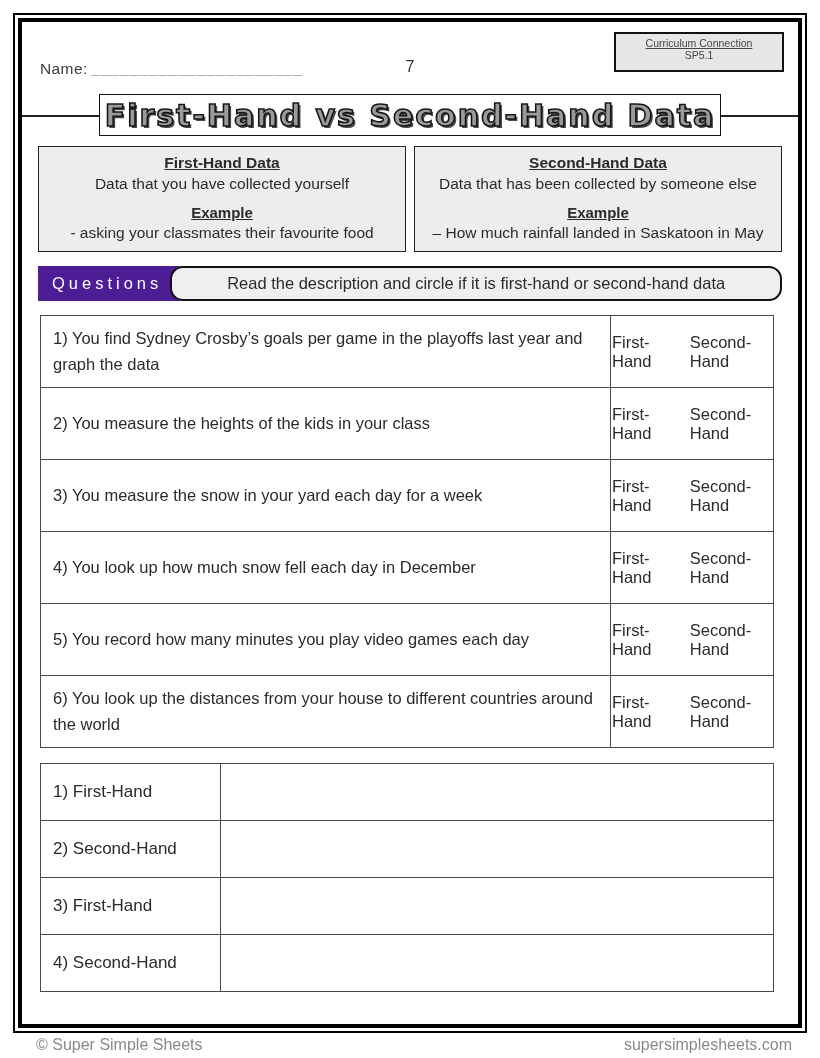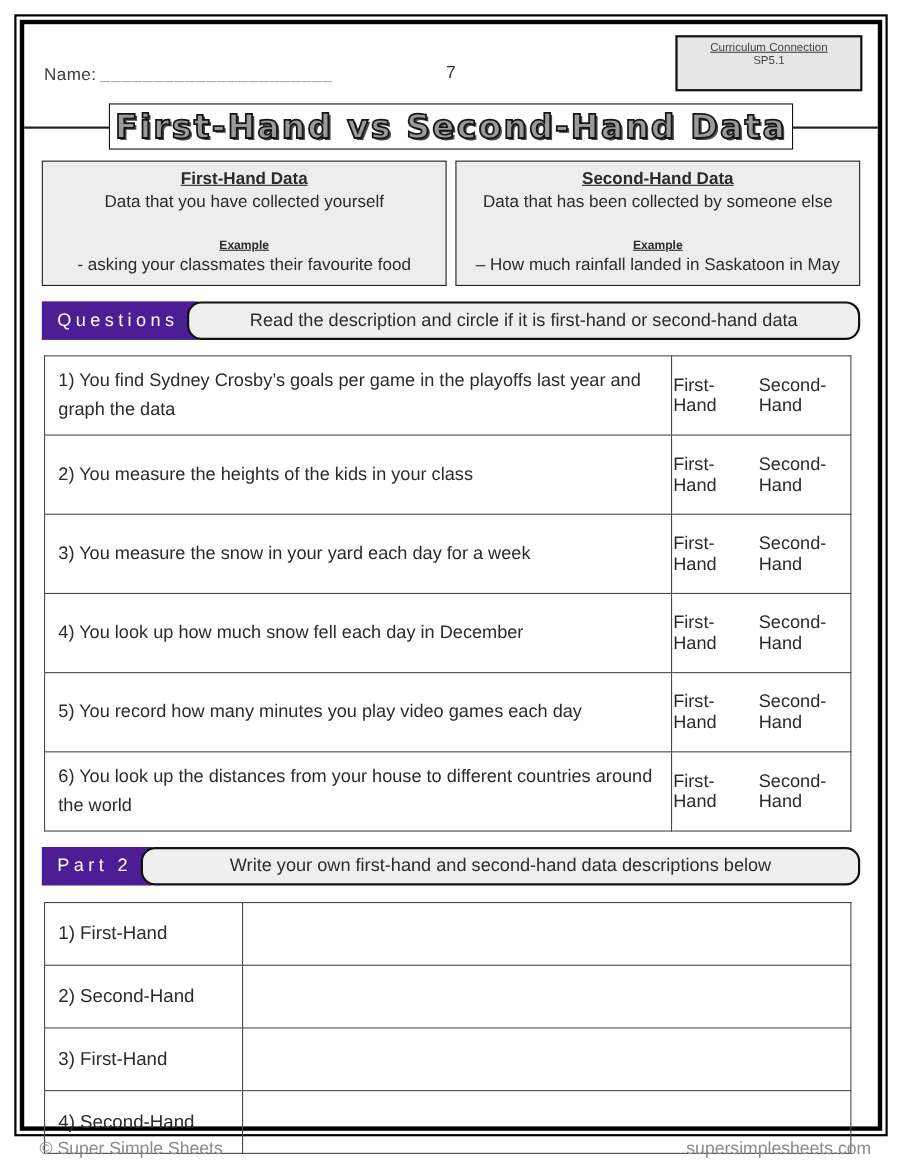--- a/index.html
+++ b/index.html
@@ -37,21 +37,21 @@
   .page-number {
     position: absolute; left: 0; right: 0; bottom: 10px;
     text-align: center; font-size: 16px; color: #333;
   }
   .curriculum-box {
     position: absolute; right: -2px; top: -2px;
     width: 170px;
     border: 2px solid #111;
     background: #e6e6e6;
     text-align: center;
-    padding: 3px 2px 20px;
+    padding: 3px 2px 9px;
   }
   .curriculum-title { font-size: 10.5px; color: #454545; text-decoration: underline; }
   .curriculum-code  { font-size: 10.5px; color: #454545; }
 
   
   .title-row { position: relative; height: 42px; margin-top: 8px; }
   .title-row::before {
     content: ""; position: absolute; left: -16px; right: -16px; top: 50%;
     border-top: 2px solid #222;
   }
@@ -75,21 +75,21 @@
   .defs { display: flex; gap: 8px; margin-top: 10px; }
   .def-box {
     flex: 1;
     border: 1.6px solid #222;
     background: #ededed;
     text-align: center;
     padding: 7px 4px 9px;
   }
   .def-heading { font-size: 15.5px; font-weight: bold; text-decoration: underline; }
   .def-desc    { font-size: 15.5px; margin-top: 3px; }
-  .def-example-label { font-size: 11px; font-weight: bold; text-decoration: underline; margin-top: 24px; }
+  .def-example-label { font-size: 15px; font-weight: bold; text-decoration: underline; margin-top: 11px; }
   .def-example { font-size: 15.5px; margin-top: 3px; white-space: nowrap; }
 
   
   .section-bar { display: flex; align-items: stretch; margin-top: 14px; position: relative; }
   .black-label {
     background: #4c1d95; color: #fff;
     font-size: 16.5px; letter-spacing: 4px;
     display: flex; align-items: center;
     padding: 8px 18px 8px 14px;
     white-space: nowrap;
@@ -241,24 +241,20 @@
         <td class="opt-cell">
           <div class="opt-stack">
             <span class="opt">First-Hand</span>
             <span class="opt">Second-Hand</span>
           </div>
         </td>
       </tr>
     </tbody>
       </table>
 
-    <div class="section-bar">
-      <div class="black-label">Part 2</div>
-      <div class="instruction-pill">Write your own first-hand and second-hand data descriptions below</div>
-    </div>
 
     <table class="part2-table">
       <tbody>
           <tr>
         <td class="p2-label">1) First-Hand</td>
         <td class="p2-answer"></td>
       </tr>
       <tr>
         <td class="p2-label">2) Second-Hand</td>
         <td class="p2-answer"></td>

